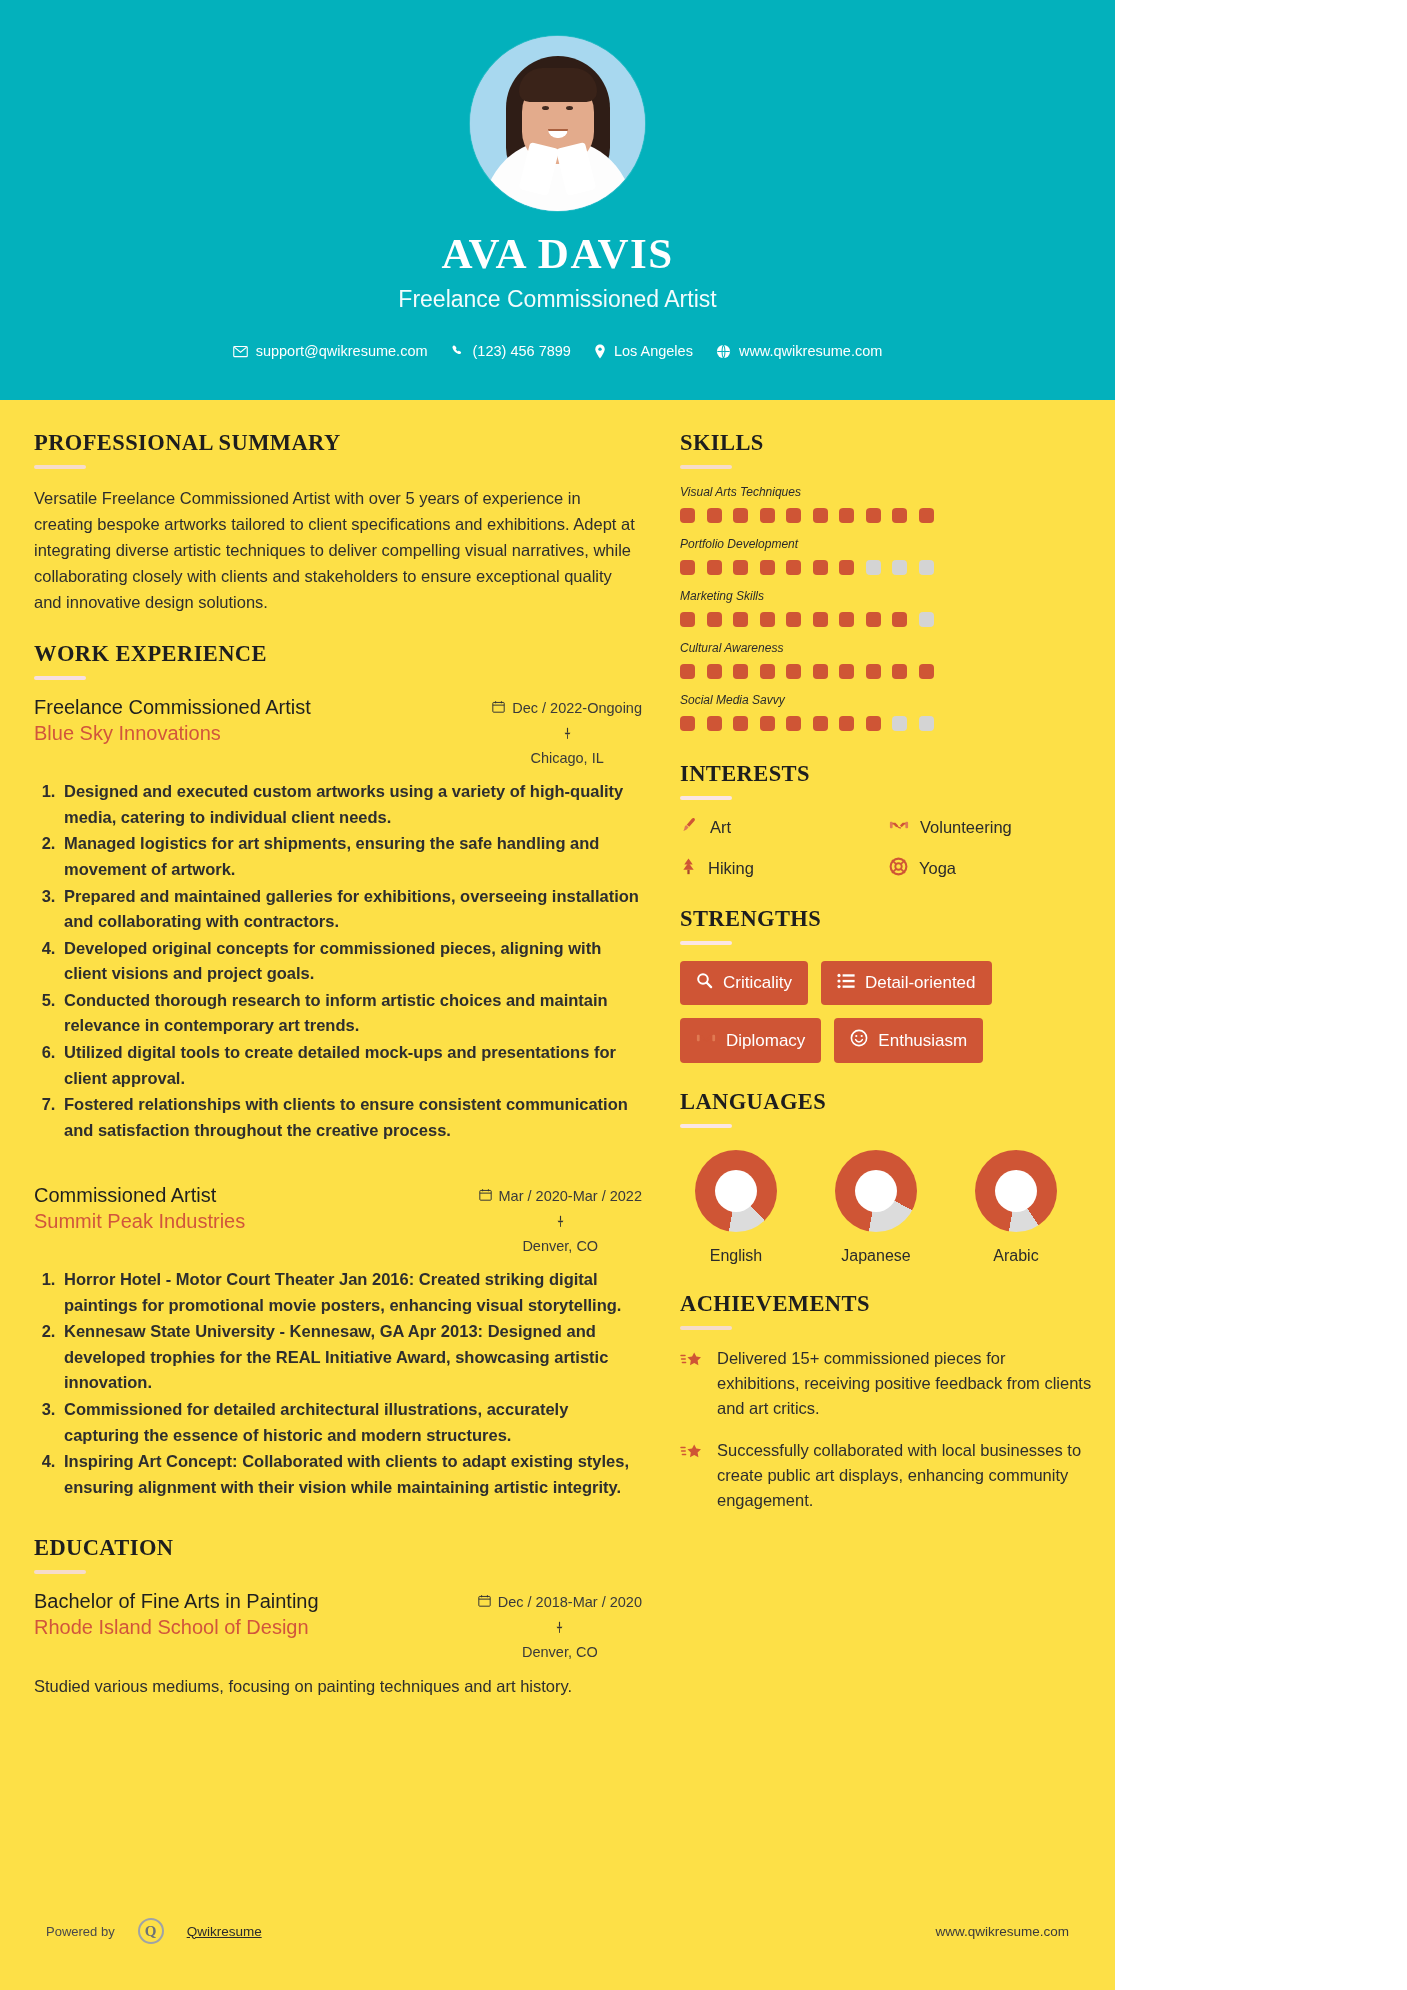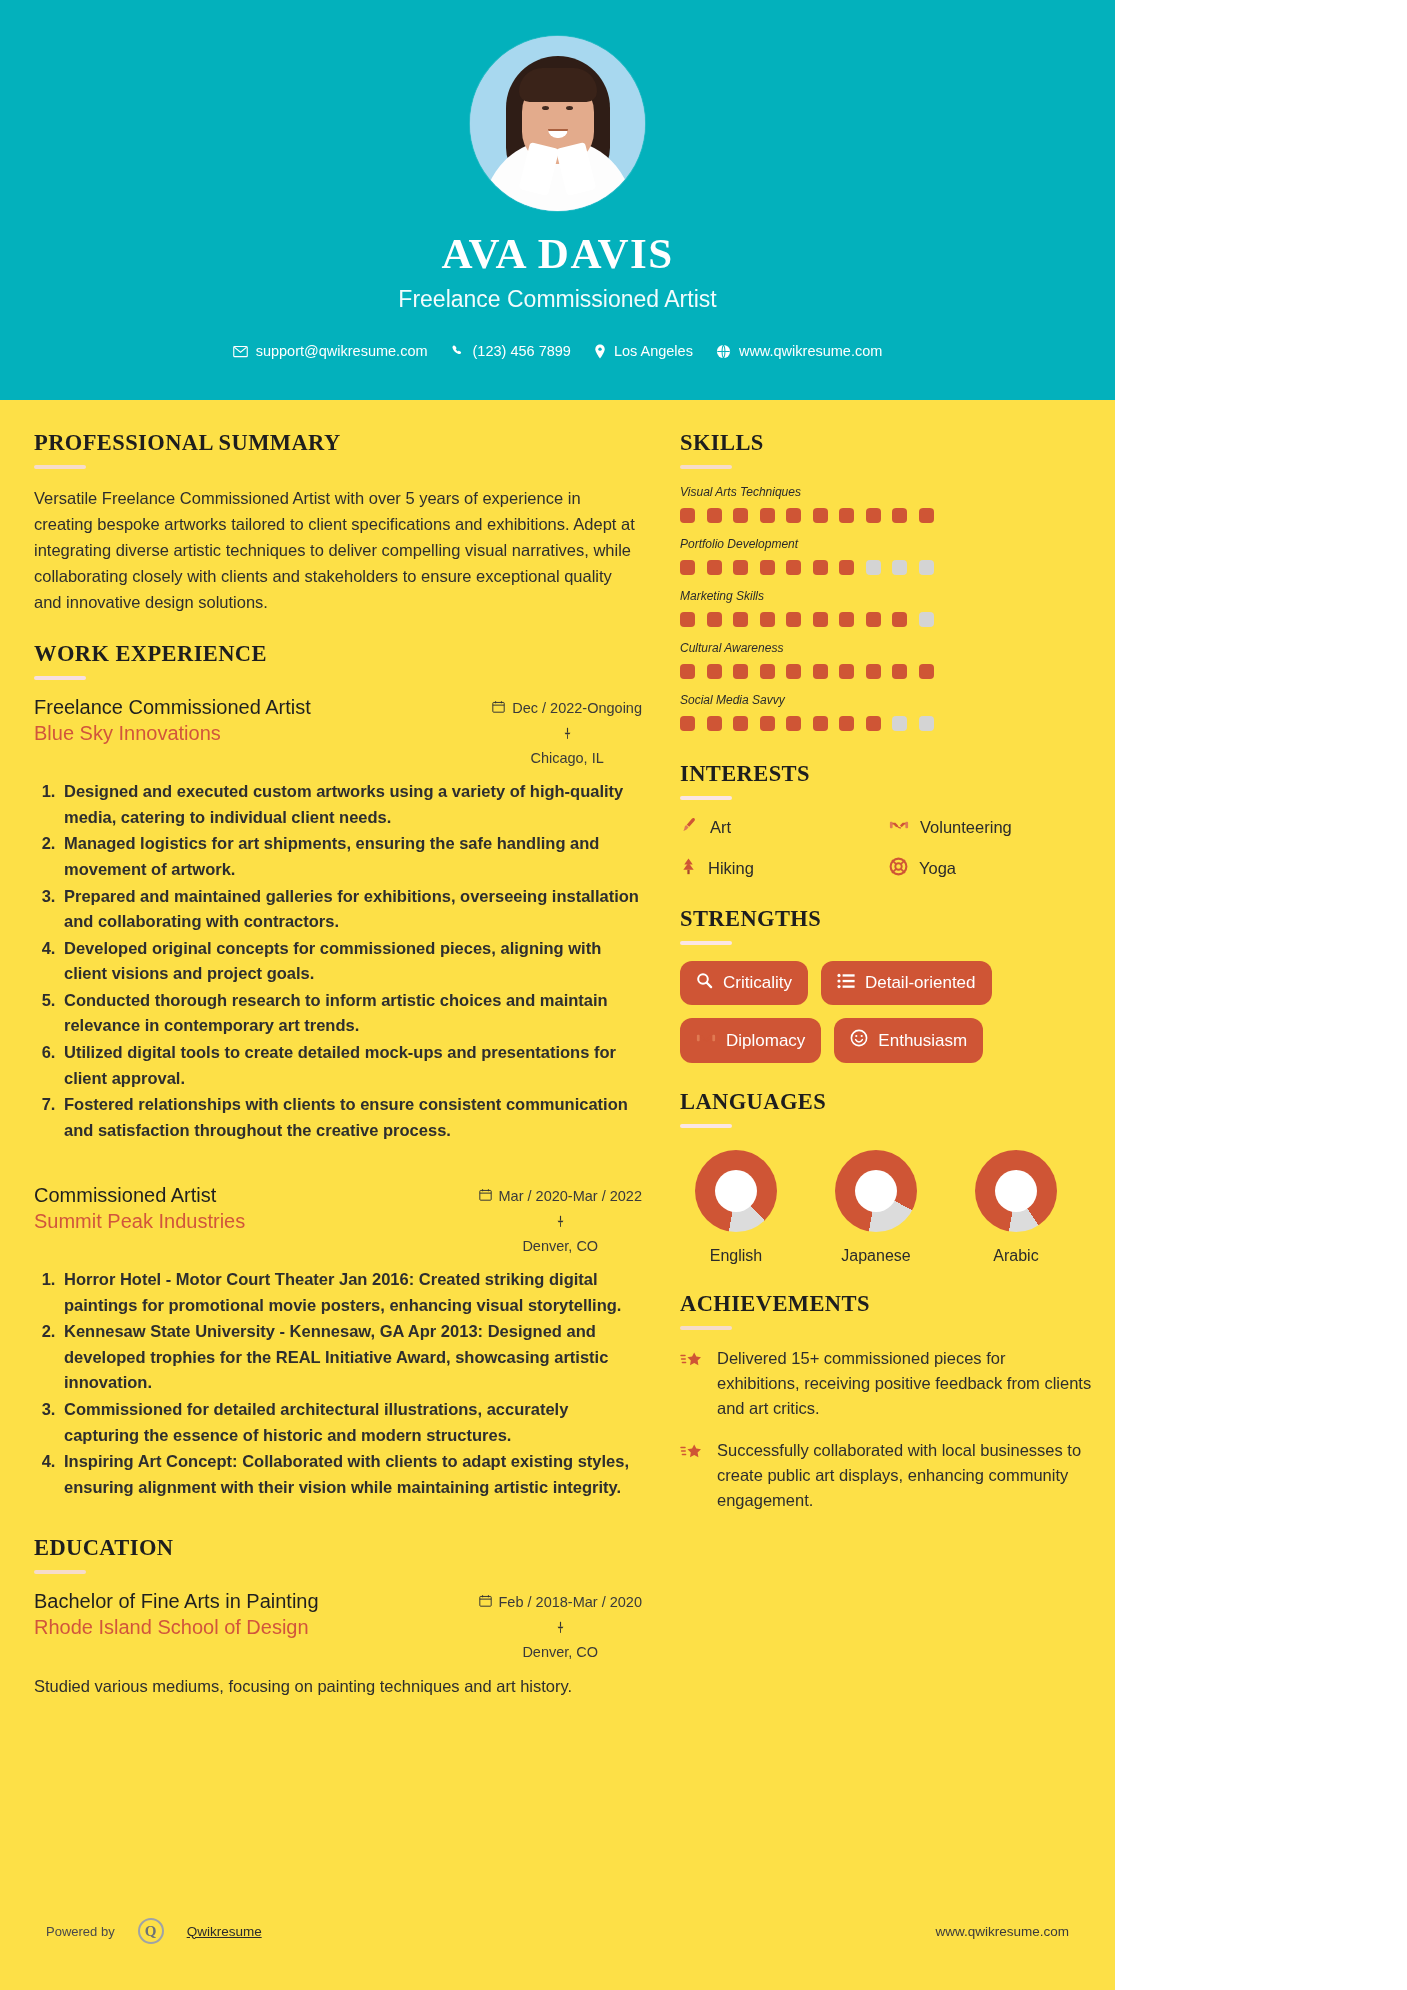--- a/index.html
+++ b/index.html
@@ -125,21 +125,21 @@
   .interests-grid { display:grid; grid-template-columns: 1fr 1fr; row-gap: 18px; column-gap: 6px; }
   .interest { display:flex; align-items:center; gap:11px; font-size:16.5px; color:#2b2b2b; }
 
   
   .strengths { display:flex; flex-wrap:wrap; gap: 13px; }
   .strength {
     background:#cf5535; color:#fff;
     display:flex; align-items:center; gap:10px;
     padding: 11px 16px;
     font-size: 17px;
-    border-radius: 12px;
+    border-radius: 4px;
   }
 
   
   .langs { display:flex; gap: 28px; padding-top: 6px; }
   .lang { width: 112px; text-align:center; }
   .donut { width: 82px; height: 82px; margin: 0 auto; border-radius:50%; position:relative; }
   .donut::after {
     content:""; position:absolute; left:50%; top:50%; transform:translate(-50%,-50%);
     width: 42px; height:42px; background:#fff; border-radius:50%;
   }
@@ -338,21 +338,21 @@
             </div>
             <div class="job-meta">
               <div class="row">
                 <span>
                   <svg width="13" height="13" viewBox="0 0 16 16">
                       <rect x="1" y="3" width="14" height="12" rx="1" fill="none" stroke="#333" stroke-width="1.2"></rect>
                       <path d="M1 6.3h14" stroke="#333" stroke-width="1.2"></path>
                       <path d="M4.4 1.4v2.6M11.6 1.4v2.6" stroke="#333" stroke-width="1.3"></path>
                     </svg>
                 </span>
-                <span>Feb / 2018-Mar / 2020</span>
+                <span>Dec / 2018-Mar / 2020</span>
               </div>
               <div class="row">
                 <span>
                   <svg width="11" height="13" viewBox="0 0 12 16">
                       <path d="M6 1v6" stroke="#333" stroke-width="1.4"></path>
                       <path d="M2.4 7h7.2l-1.2 2H3.6z" fill="#333"></path>
                       <path d="M6 9v5.6" stroke="#333" stroke-width="1.1"></path>
                     </svg>
                 </span>
                 <span>Denver, CO</span>

